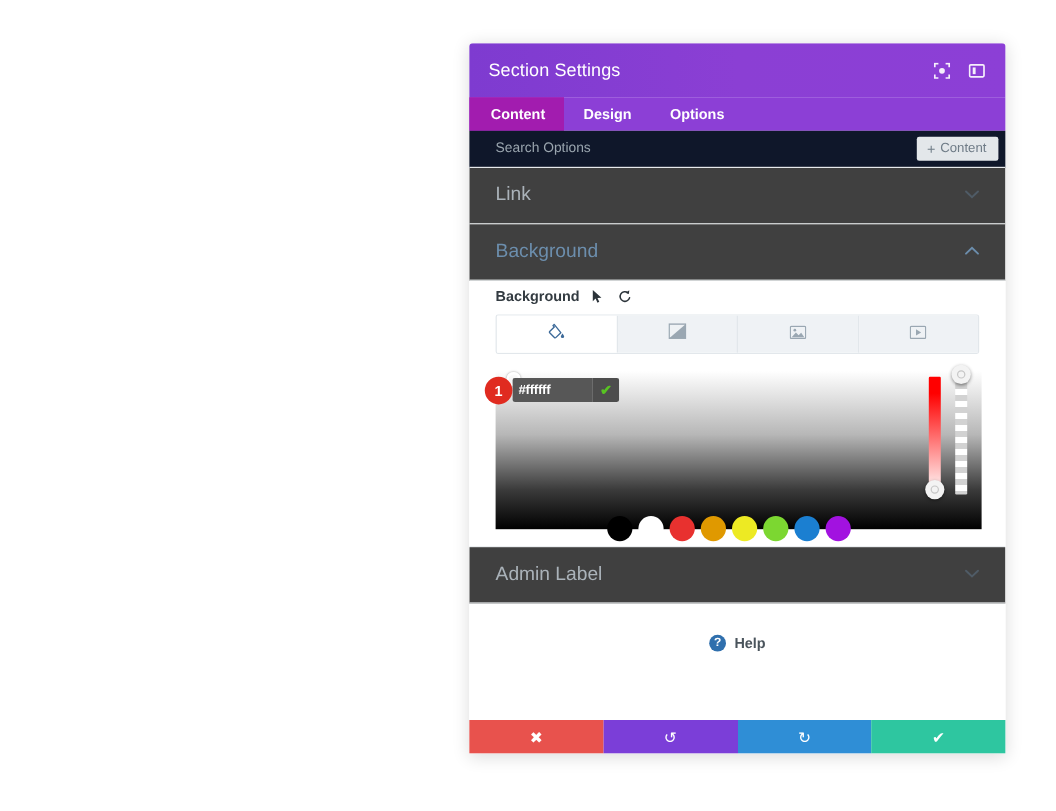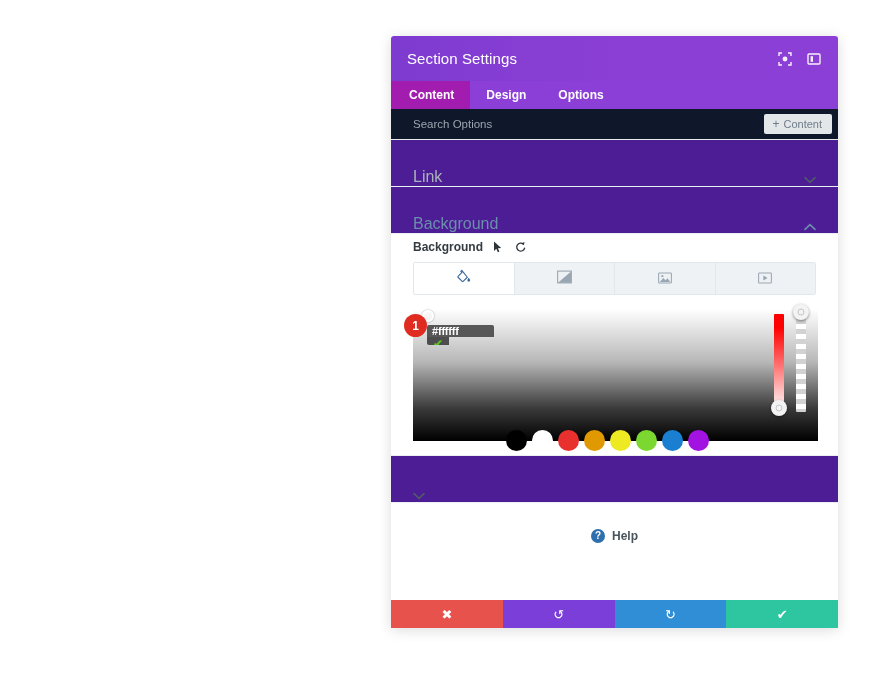--- a/index.html
+++ b/index.html
@@ -123,25 +123,25 @@
     flex: 1;
     background: #ffffff;
     overflow: hidden;
     position: relative;
   }
 
   
   .toggle-head {
     height: 46px;
     display: flex;
-    align-items: flex-end;
+    align-items: center;
     padding: 0 22px;
     border-bottom: 1px solid #eceff1;
     cursor: pointer;
-    background: #4c1d95;
+    background: #404040;
   }
   .toggle-title {
     flex: 1;
     font-size: 16px;
     color: #aab2b9;
     font-weight: normal;
   }
   .toggle-head.open .toggle-title { color: #6c8ead; }
   .chev {
     color: #4f5b66;
@@ -219,27 +219,26 @@
     border-radius: 50%;
     box-shadow: 0 0 2px rgba(0,0,0,0.4);
     box-sizing: border-box;
     cursor: pointer;
   }
 
   
   .hex-group {
     position: absolute;
     left: 14px;
-    top: 20px;
+    top: 10px;
     display: flex;
     height: 20px;
     border-radius: 2px;
     overflow: hidden;
     z-index: 5;
-    flex-direction: column;
   }
   .hex-input {
     width: 57px;
     background: #575757;
     border: none;
     outline: none;
     color: #ffffff;
     font-family: "Liberation Sans", sans-serif;
     font-size: 11px;
     font-weight: bold;
@@ -516,20 +515,21 @@
           <div class="swatch" style="background:#e09900"></div>
           <div class="swatch" style="background:#edea23"></div>
           <div class="swatch" style="background:#7cd731"></div>
           <div class="swatch" style="background:#1b7fd1"></div>
           <div class="swatch" style="background:#a212e0"></div>
         </div>
       </div>
     </div>
 
     <div class="toggle-head">
+      <div class="toggle-title">Admin Label</div>
       <span class="chev">
         <svg width="12" height="8" viewBox="0 0 12 8">
             <path d="M1,1.6 L6,6.4 L11,1.6" stroke="#4f5b66" stroke-width="1.6" fill="none" stroke-linecap="round"></path>
           </svg>
       </span>
     </div>
 
     <div class="help-row">
       <span class="help-icon">?</span>
       <span class="help-text">Help</span>

